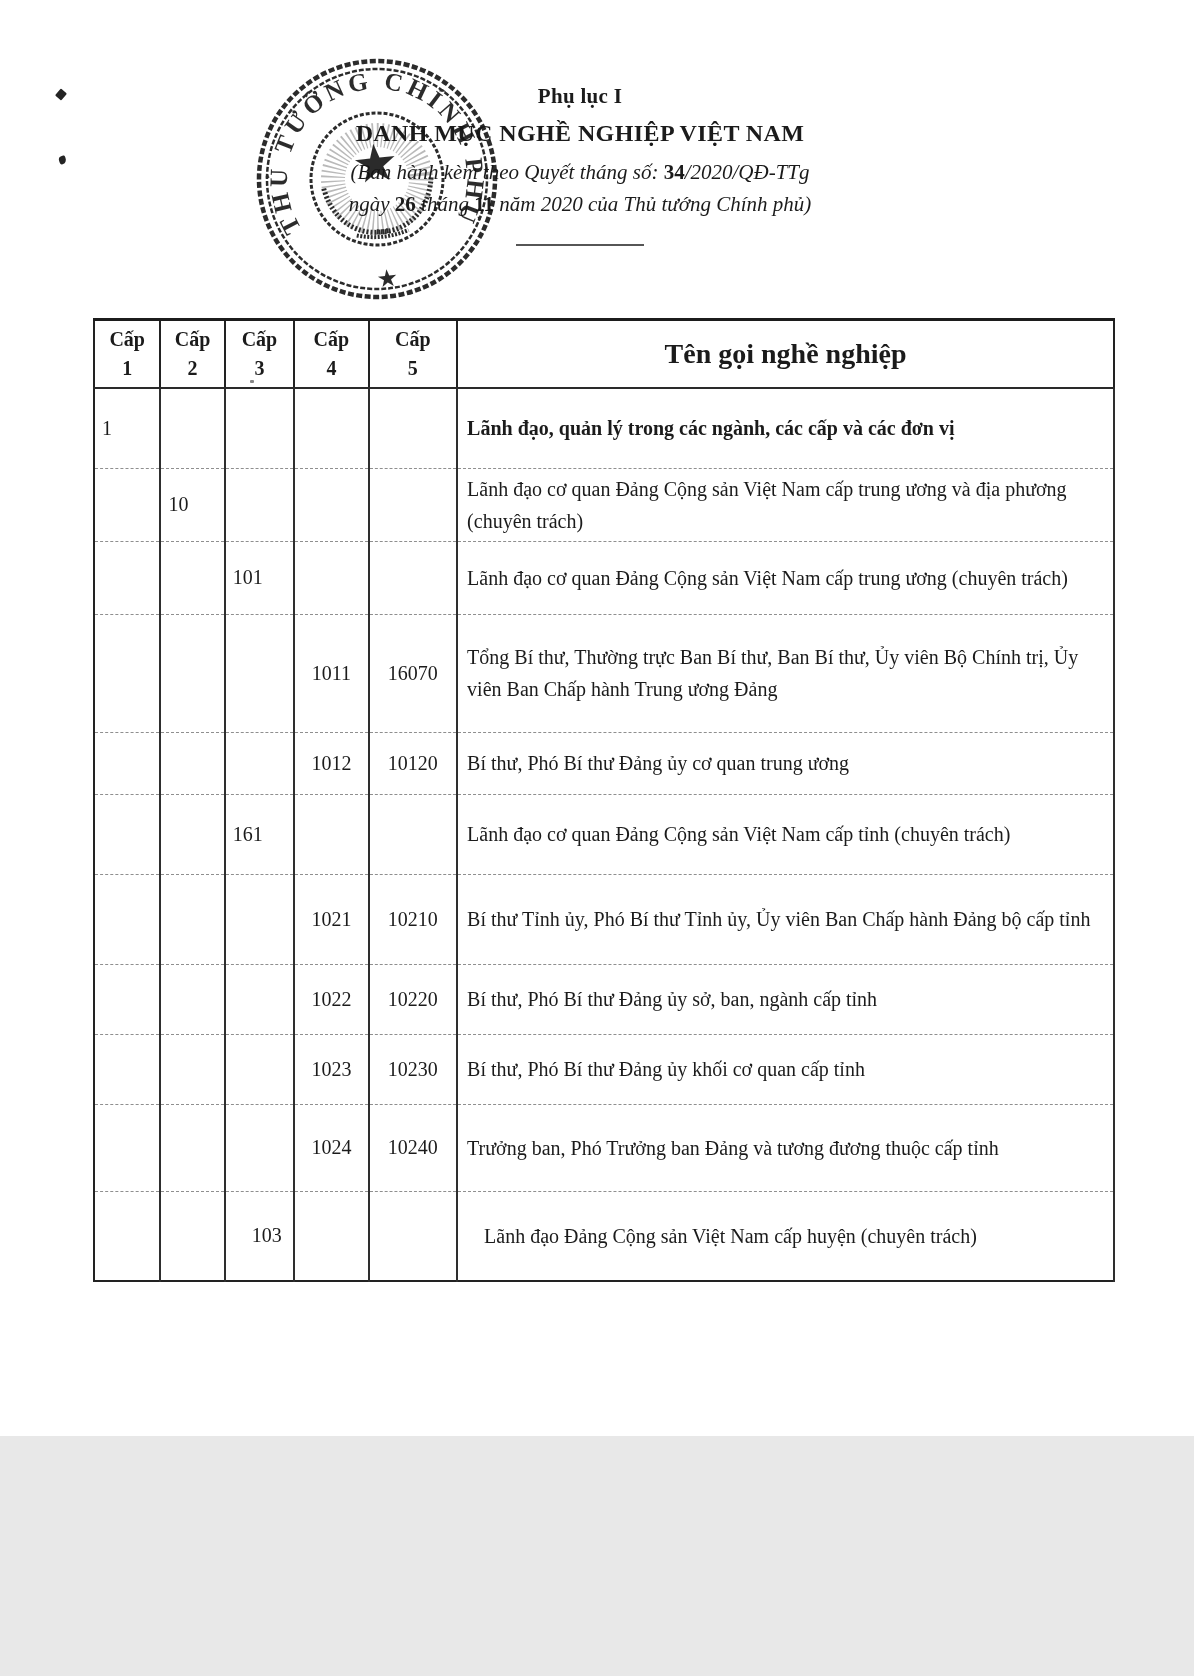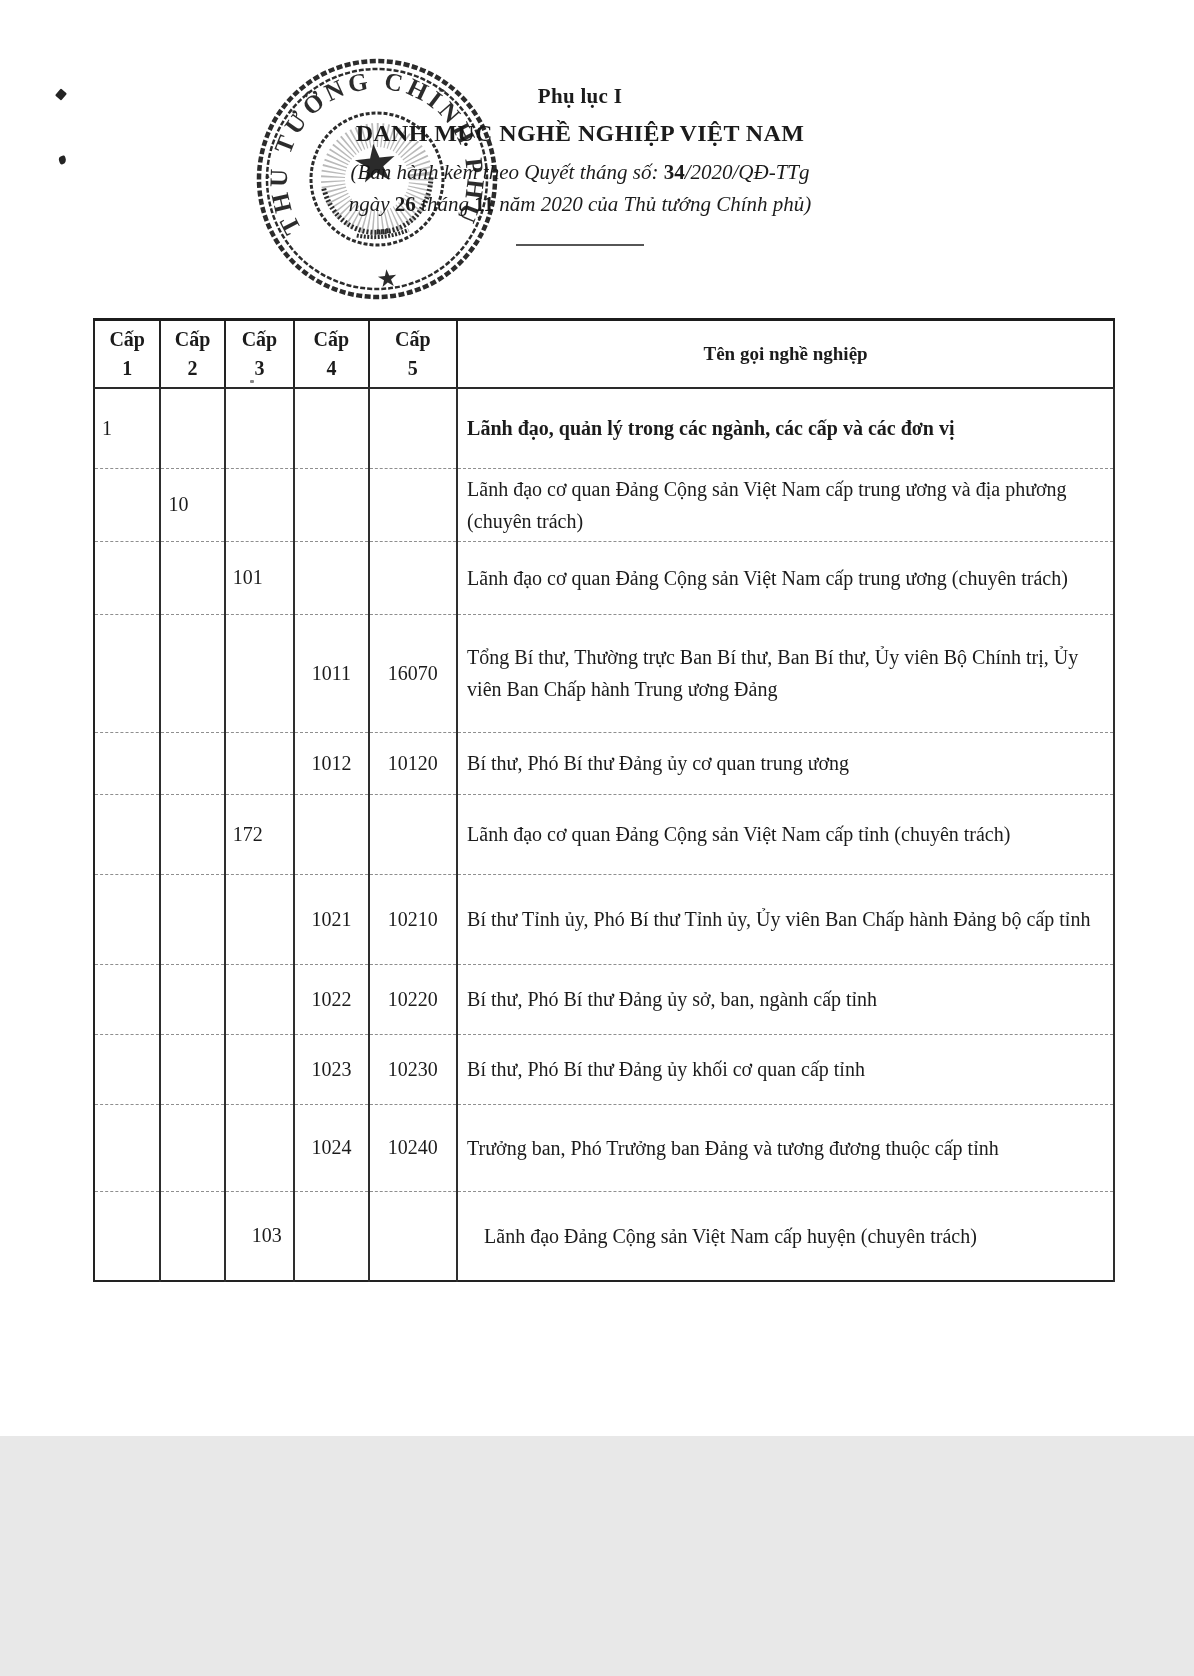--- a/index.html
+++ b/index.html
@@ -38,21 +38,21 @@
     border:2px solid #222;
     border-top:3px solid #1c1c1c;
     font-size:20px;
   }
   table.occ th{
     border-right:2px solid #222;
     border-bottom:2px solid #2a2a2a;
     font-weight:bold;text-align:center;vertical-align:middle;
     padding:4px 2px;line-height:1.45;height:58px;
   }
-  table.occ th.name-h{font-size:19px;}
+  table.occ th.name-h{font-size:28px;}
   table.occ td{
     border-right:2px solid #2e2e2e;
     border-bottom:1px dashed #8f8f8f;
     vertical-align:middle;
   }
   table.occ tr:last-child td{border-bottom:1px dashed #8f8f8f;padding-left:26px;}
   td.code{padding:2px 4px 2px 7px;text-align:left;}
   td.code.ctr{text-align:center;padding:2px 2px;}
   td.name{padding:4px 10px 4px 9px;line-height:1.6;text-align:left;}
   td.name.bold{font-weight:bold;}
@@ -163,21 +163,21 @@
             <td class="code"></td>
             <td class="code"></td>
             <td class="code"></td>
             <td class="code ctr">1012</td>
             <td class="code ctr">10120</td>
             <td class="name">Bí thư, Phó Bí thư Đảng ủy cơ quan trung ương</td>
           </tr>
           <tr style="height: 80px;">
             <td class="code"></td>
             <td class="code"></td>
-            <td class="code">172</td>
+            <td class="code">161</td>
             <td class="code ctr"></td>
             <td class="code ctr"></td>
             <td class="name">Lãnh đạo cơ quan Đảng Cộng sản Việt Nam cấp tỉnh (chuyên trách)</td>
           </tr>
           <tr style="height: 90px;">
             <td class="code"></td>
             <td class="code"></td>
             <td class="code"></td>
             <td class="code ctr">1021</td>
             <td class="code ctr">10210</td>

